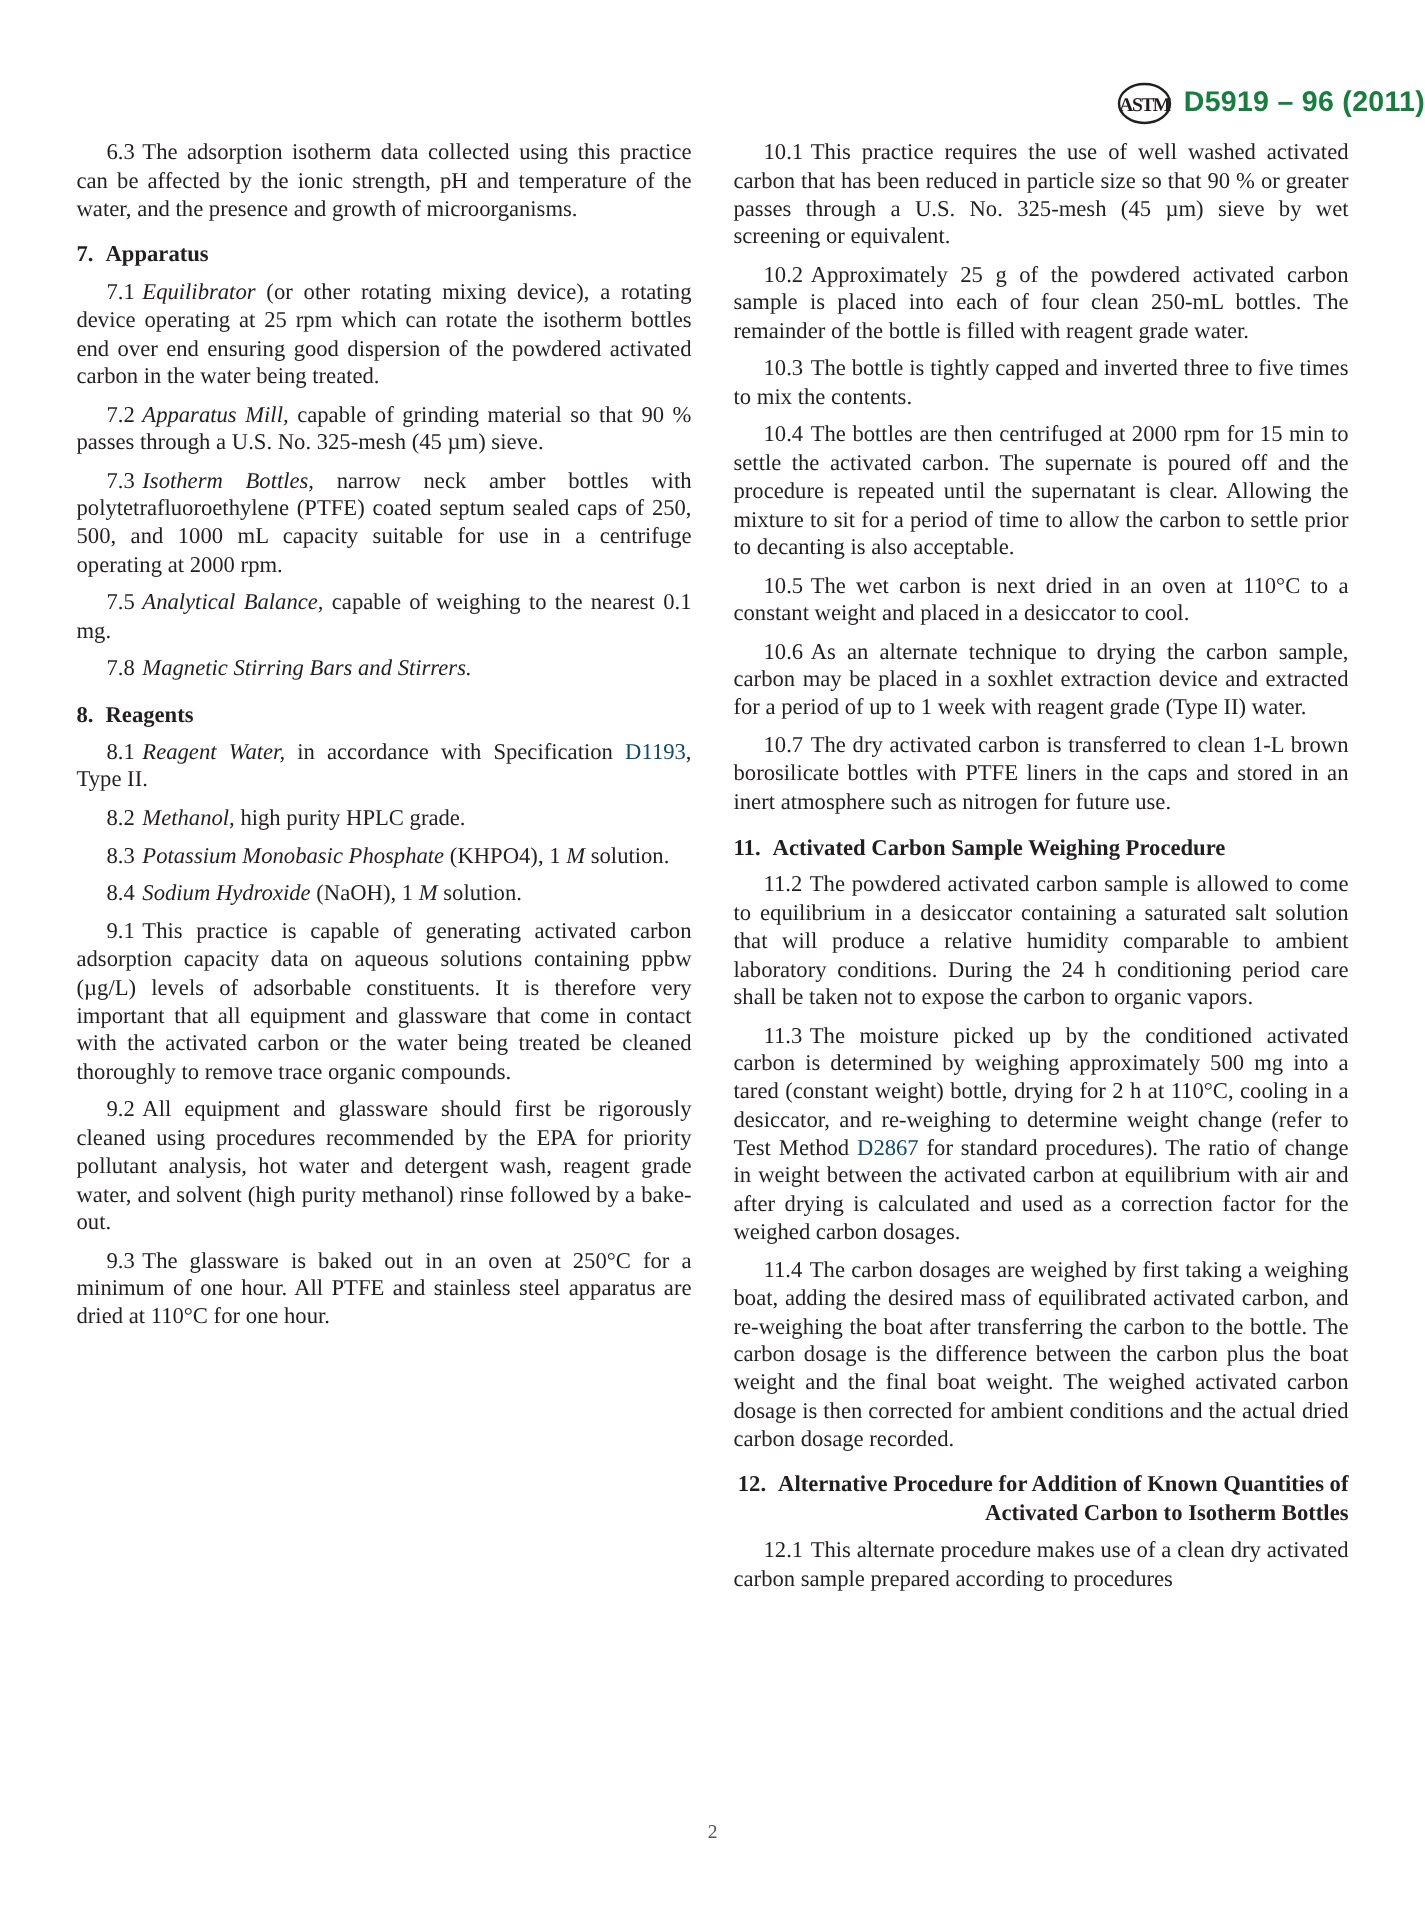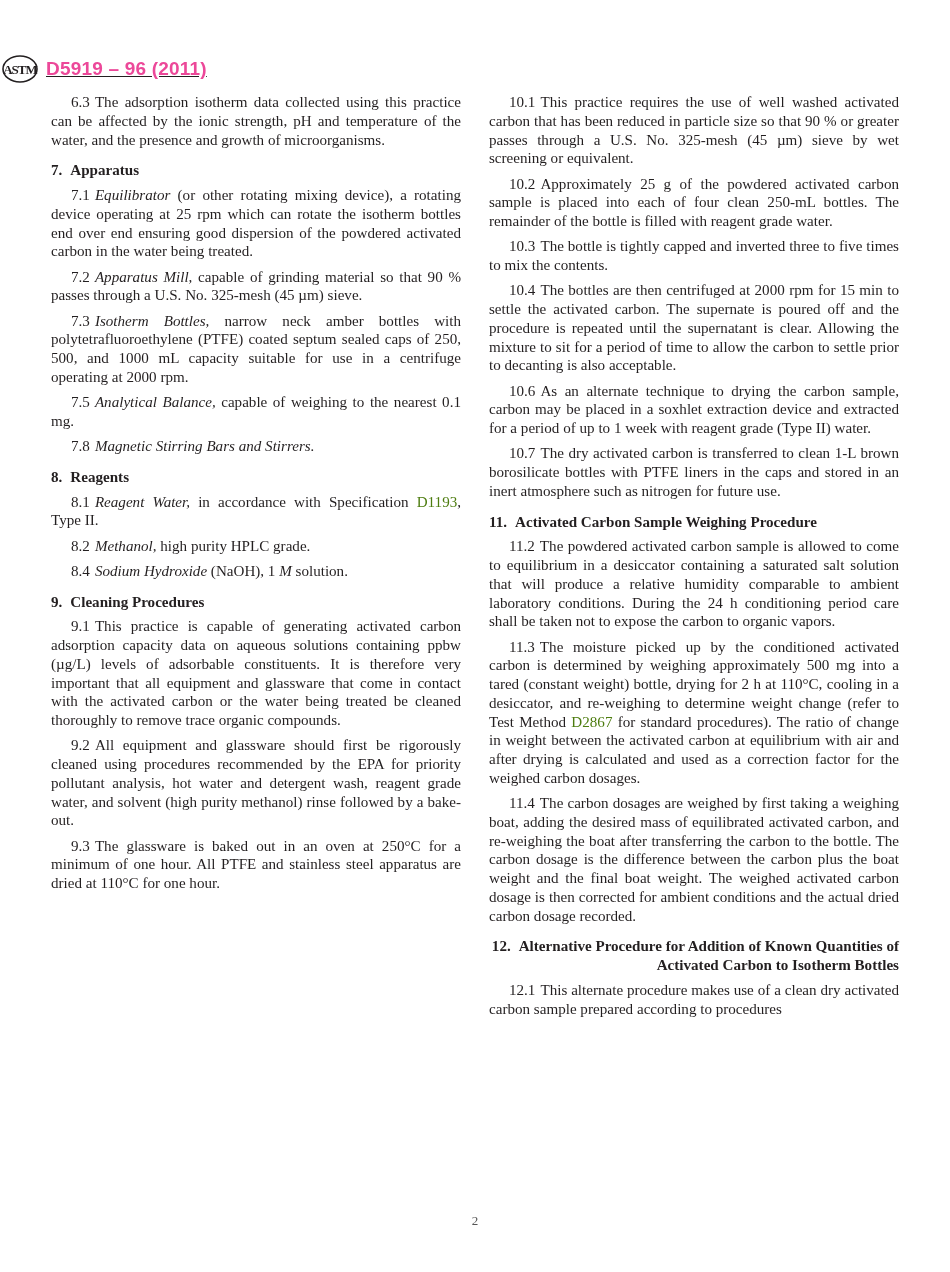--- a/index.html
+++ b/index.html
@@ -1,34 +1,34 @@
 <!DOCTYPE html>
 <html><head>
 <meta charset="utf-8">
 <style>
   html, body { margin: 0; padding: 0; background: #ffffff; }
   body { width: 950px; height: 1272px; position: relative; overflow: hidden;
          font-family: "Liberation Serif", "DejaVu Serif", serif; color: #231f20; }
   .header { position: absolute; top: 54px; left: 0; width: 950px; height: 30px;
-            display: flex; justify-content: flex-start; align-items: center; text-decoration: underline; }
+            display: flex; justify-content: flex-end; align-items: center; }
   .logo { width: 40px; height: 30px; margin-right: 6px; }
   .doc-id { font-family: "Liberation Sans", "DejaVu Sans", sans-serif; font-weight: bold;
-            font-size: 19px; letter-spacing: 0.2px; color: #ec4899; }
+            font-size: 19px; letter-spacing: 0.2px; color: #15803d; }
   .col { position: absolute; top: 93px; width: 410px; font-size: 15.1px; line-height: 18.75px; }
   .col-left { left: 51px; }
   .col-right { left: 489px; }
   p { margin: 0 0 6.5px 0; text-align: justify; text-indent: 20px; hyphens: manual; }
   p.cont { text-indent: 0; }
   h2 { margin: 12px 0 6px 0; font-size: 15.1px; font-weight: bold; line-height: 18.75px; }
   h2.first { margin-top: 0; }
   h2.hang { padding-left: 28px; text-indent: -28px; text-align: right; }
   .num { margin-right: 5px; }
   .sec-num { margin-right: 8px; }
   em { font-style: italic; }
-  .link { color: #4d7c0f; }
+  .link { color: #0c4a6e; }
   .page-num { position: absolute; top: 1213px; left: 0; width: 950px; text-align: center;
               font-size: 13px; color: #555; font-family: "Liberation Serif", serif; }
 </style>
 </head>
 <body>
 
 <div class="header">
   <svg class="logo" viewBox="0 0 40 30">
     <ellipse cx="20" cy="15" rx="17" ry="13" fill="none" stroke="#231f20" stroke-width="1.6"></ellipse>
     <text x="20" y="20" text-anchor="middle" font-family="Liberation Serif, serif" font-weight="bold" font-size="13" fill="#231f20" letter-spacing="-1">ASTM</text>
@@ -42,33 +42,34 @@
   <h2><span class="sec-num">7.</span><span>Apparatus</span></h2>
   <p><span class="num">7.1</span><em>Equilibrator</em><span> (or other rotating mixing device), a rotating device operating at 25 rpm which can rotate the isotherm bottles end over end ensuring good dispersion of the powdered activated carbon in the water being treated.</span></p>
   <p><span class="num">7.2</span><em>Apparatus Mill,</em><span> capable of grinding material so that 90 % passes through a U.S. No. 325-mesh (45 µm) sieve.</span></p>
   <p><span class="num">7.3</span><em>Isotherm Bottles,</em><span> narrow neck amber bottles with polytetrafluoroethylene (PTFE) coated septum sealed caps of 250, 500, and 1000 mL capacity suitable for use in a centrifuge operating at 2000 rpm.</span></p>
   <p><span class="num">7.5</span><em>Analytical Balance,</em><span> capable of weighing to the nearest 0.1 mg.</span></p>
   <p><span class="num">7.8</span><em>Magnetic Stirring Bars and Stirrers.</em></p>
 
   <h2><span class="sec-num">8.</span><span>Reagents</span></h2>
   <p><span class="num">8.1</span><em>Reagent Water,</em><span> in accordance with Specification </span><span class="link">D1193</span><span>, Type II.</span></p>
   <p><span class="num">8.2</span><em>Methanol,</em><span> high purity HPLC grade.</span></p>
+  <p><span class="num">8.3</span><em>Potassium Monobasic Phosphate</em><span> (KHPO4), 1 </span><em>M</em><span> solution.</span></p>
   <p><span class="num">8.4</span><em>Sodium Hydroxide</em><span> (NaOH), 1 </span><em>M</em><span> solution.</span></p>
 
-  <h2><span class="sec-num">9.</span><span>Cleaning Procedures</span></h2>
   <p><span class="num">9.1</span><span>This practice is capable of generating activated carbon adsorption capacity data on aqueous solutions containing ppbw (µg/L) levels of adsorbable constituents. It is therefore very important that all equipment and glassware that come in contact with the activated carbon or the water being treated be cleaned thoroughly to remove trace organic compounds.</span></p>
   <p><span class="num">9.2</span><span>All equipment and glassware should first be rigorously cleaned using procedures recommended by the EPA for priority pollutant analysis, hot water and detergent wash, reagent grade water, and solvent (high purity methanol) rinse followed by a bake-out.</span></p>
   <p><span class="num">9.3</span><span>The glassware is baked out in an oven at 250°C for a minimum of one hour. All PTFE and stainless steel apparatus are dried at 110°C for one hour.</span></p>
 </div>
 
 <div class="col col-right">
   <p><span class="num">10.1</span><span>This practice requires the use of well washed activated carbon that has been reduced in particle size so that 90 % or greater passes through a U.S. No. 325-mesh (45 µm) sieve by wet screening or equivalent.</span></p>
   <p><span class="num">10.2</span><span>Approximately 25 g of the powdered activated carbon sample is placed into each of four clean 250-mL bottles. The remainder of the bottle is filled with reagent grade water.</span></p>
   <p><span class="num">10.3</span><span>The bottle is tightly capped and inverted three to five times to mix the contents.</span></p>
   <p><span class="num">10.4</span><span>The bottles are then centrifuged at 2000 rpm for 15 min to settle the activated carbon. The supernate is poured off and the procedure is repeated until the supernatant is clear. Allowing the mixture to sit for a period of time to allow the carbon to settle prior to decanting is also acceptable.</span></p>
+  <p><span class="num">10.5</span><span>The wet carbon is next dried in an oven at 110°C to a constant weight and placed in a desiccator to cool.</span></p>
   <p><span class="num">10.6</span><span>As an alternate technique to drying the carbon sample, carbon may be placed in a soxhlet extraction device and extracted for a period of up to 1 week with reagent grade (Type II) water.</span></p>
   <p><span class="num">10.7</span><span>The dry activated carbon is transferred to clean 1-L brown borosilicate bottles with PTFE liners in the caps and stored in an inert atmosphere such as nitrogen for future use.</span></p>
 
   <h2><span class="sec-num">11.</span><span>Activated Carbon Sample Weighing Procedure</span></h2>
   <p><span class="num">11.2</span><span>The powdered activated carbon sample is allowed to come to equilibrium in a desiccator containing a saturated salt solution that will produce a relative humidity comparable to ambient laboratory conditions. During the 24 h conditioning period care shall be taken not to expose the carbon to organic vapors.</span></p>
   <p><span class="num">11.3</span><span>The moisture picked up by the conditioned activated carbon is determined by weighing approximately 500 mg into a tared (constant weight) bottle, drying for 2 h at 110°C, cooling in a desiccator, and re-weighing to determine weight change (refer to Test Method </span><span class="link">D2867</span><span> for standard procedures). The ratio of change in weight between the activated carbon at equilibrium with air and after drying is calculated and used as a correction factor for the weighed carbon dosages.</span></p>
   <p><span class="num">11.4</span><span>The carbon dosages are weighed by first taking a weighing boat, adding the desired mass of equilibrated activated carbon, and re-weighing the boat after transferring the carbon to the bottle. The carbon dosage is the difference between the carbon plus the boat weight and the final boat weight. The weighed activated carbon dosage is then corrected for ambient conditions and the actual dried carbon dosage recorded.</span></p>
 
   <h2 class="hang"><span class="sec-num">12.</span><span>Alternative Procedure for Addition of Known Quantities of Activated Carbon to Isotherm Bottles</span></h2>
   <p><span class="num">12.1</span><span>This alternate procedure makes use of a clean dry activated carbon sample prepared according to procedures</span></p>

